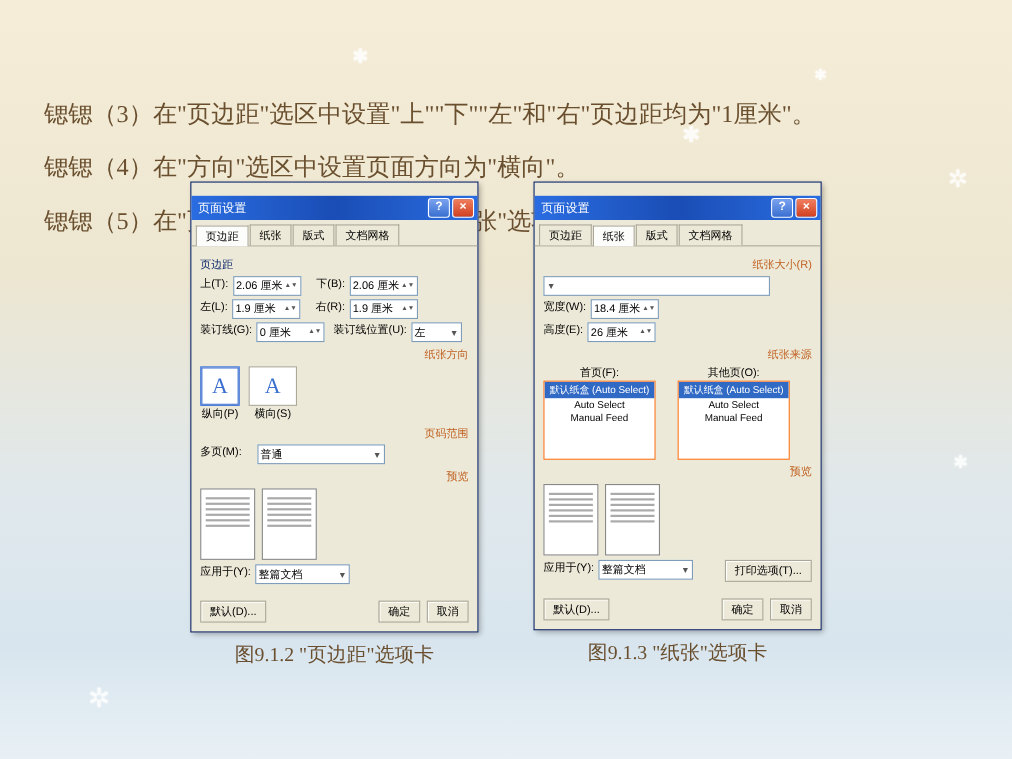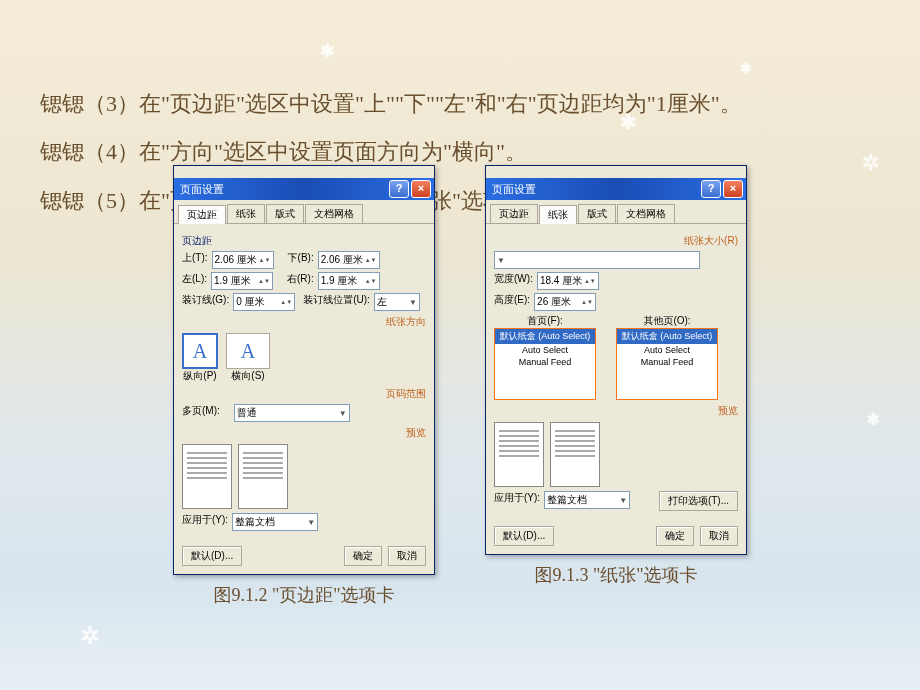--- a/index.html
+++ b/index.html
@@ -290,20 +290,21 @@
             </div>
         </div>
         <div class="row">
           <label>高度(E):</label>
           <div class="numbox">
               <span>26 厘米</span>
               <div class="spin">▲▼</div>
             </div>
         </div>
 
+        <div class="group-label orange">纸张来源</div>
         <div class="row" style="align-items:flex-start; gap:20px;text-align:center;">
           <div>
             <div>首页(F):</div>
             <div class="listbox">
               <div class="sel">默认纸盒 (Auto Select)</div>
               <div>Auto Select</div>
               <div>Manual Feed</div>
             </div>
           </div>
           <div>

